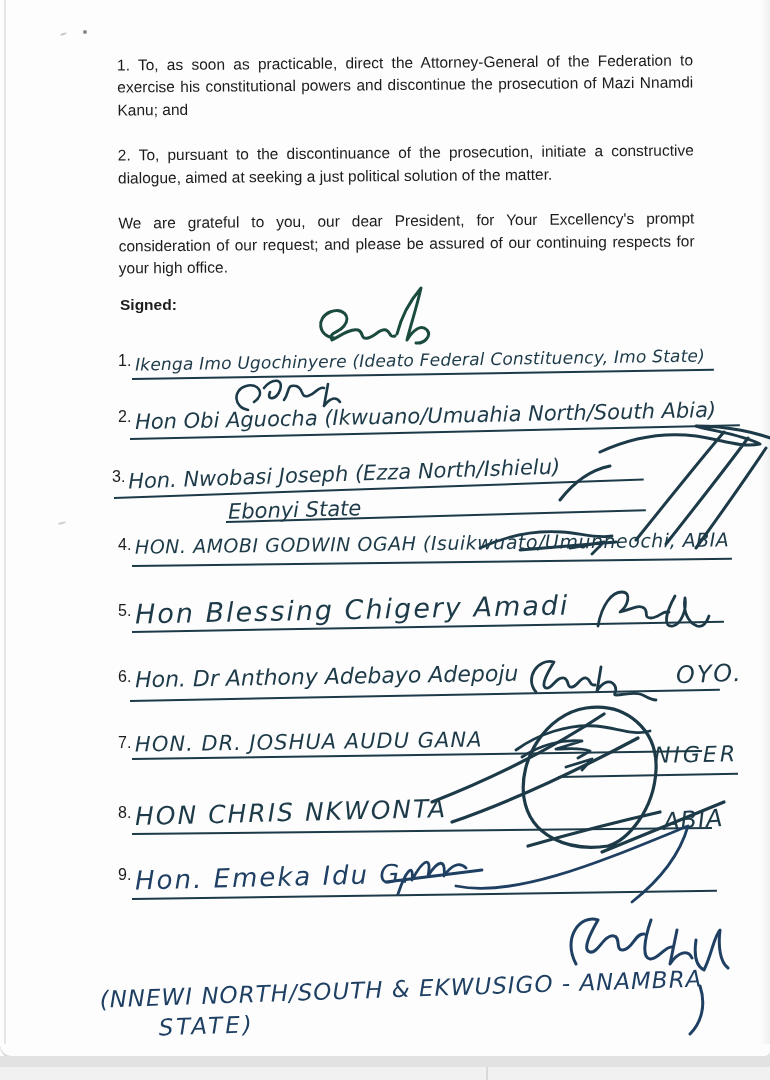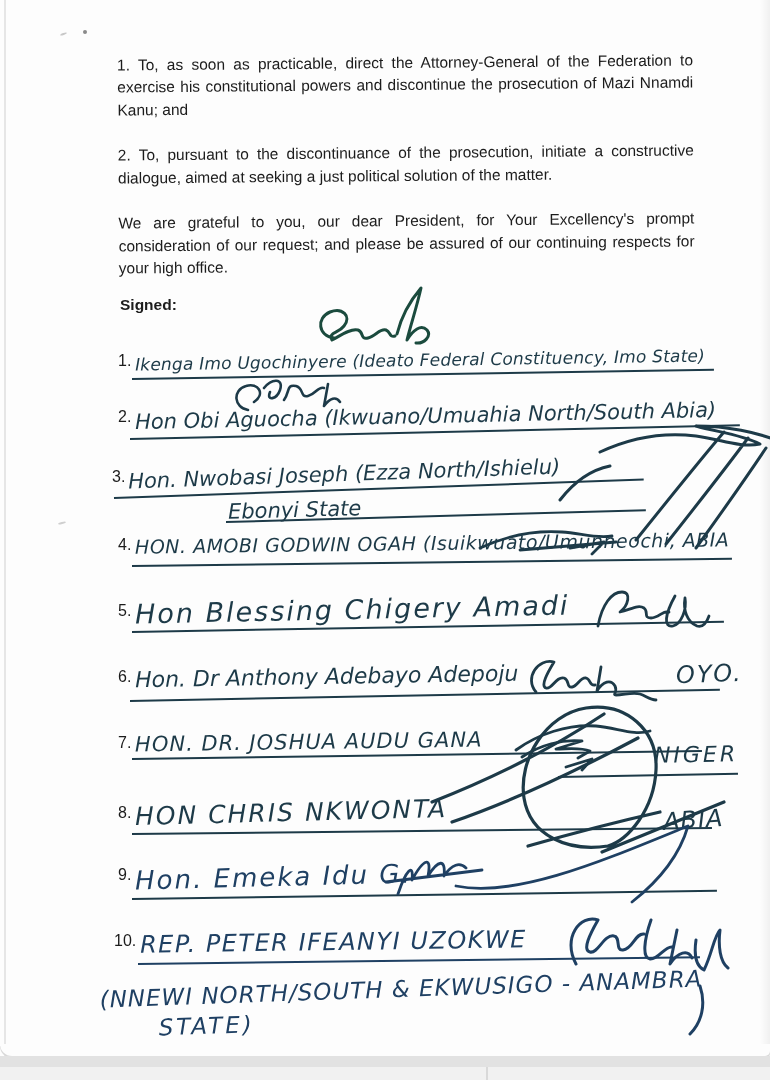--- a/index.html
+++ b/index.html
@@ -144,25 +144,20 @@
     <span class="hand state">ABIA</span>
     <div class="rule"></div>
   </div>
 
   <div class="sig r9">
     <span class="num">9.</span>
     <span class="hand blue">Hon. Emeka Idu G.</span>
     <div class="rule"></div>
   </div>
 
-  <div class="sig r10">
-    <span class="num">10.</span>
-    <span class="hand blue">REP. PETER IFEANYI UZOKWE</span>
-    <div class="rule blue"></div>
-  </div>
 
   <div class="note-block">
     <div class="line1">(NNEWI NORTH/SOUTH &amp; EKWUSIGO - ANAMBRA</div>
     <div class="line2">STATE)</div>
   </div>
 
   <svg class="flourishes" viewBox="0 0 770 1080">
     <g fill="none" stroke-linecap="round" stroke-linejoin="round">
 
       <path stroke="#1b4b3e" stroke-width="3" d="M334,338 c-16,-2 -18,-20 -4,-26 c12,-5 22,4 14,14 c-6,8 -16,6 -12,14 c8,-4 18,-12 26,-10 c6,2 2,10 10,8 c8,-2 12,-10 18,-8 c5,2 3,8 9,6 m2,-2 c4,-16 12,-32 24,-46 c-4,18 -10,36 -14,52 c6,-10 14,-16 20,-10 c5,6 -3,14 -11,13"></path>

